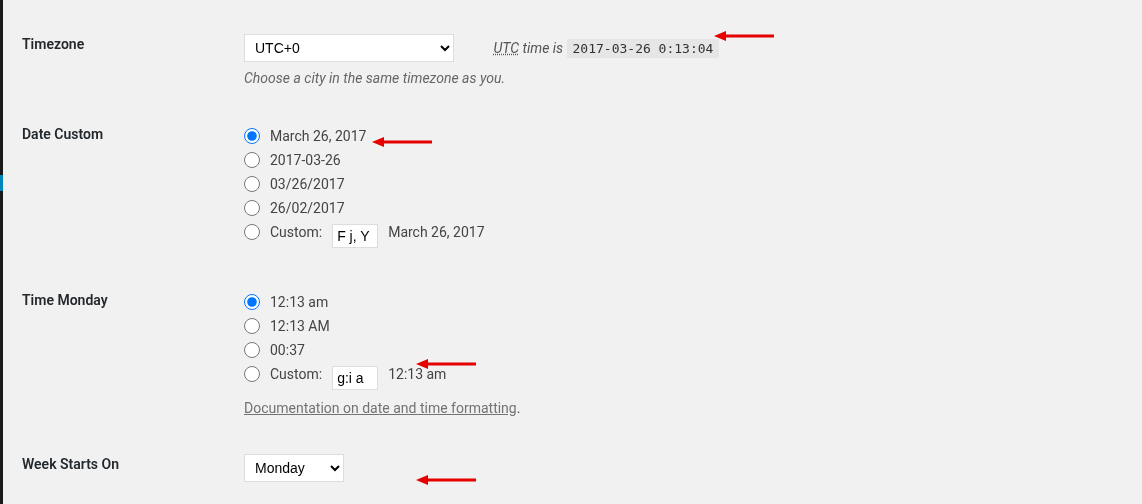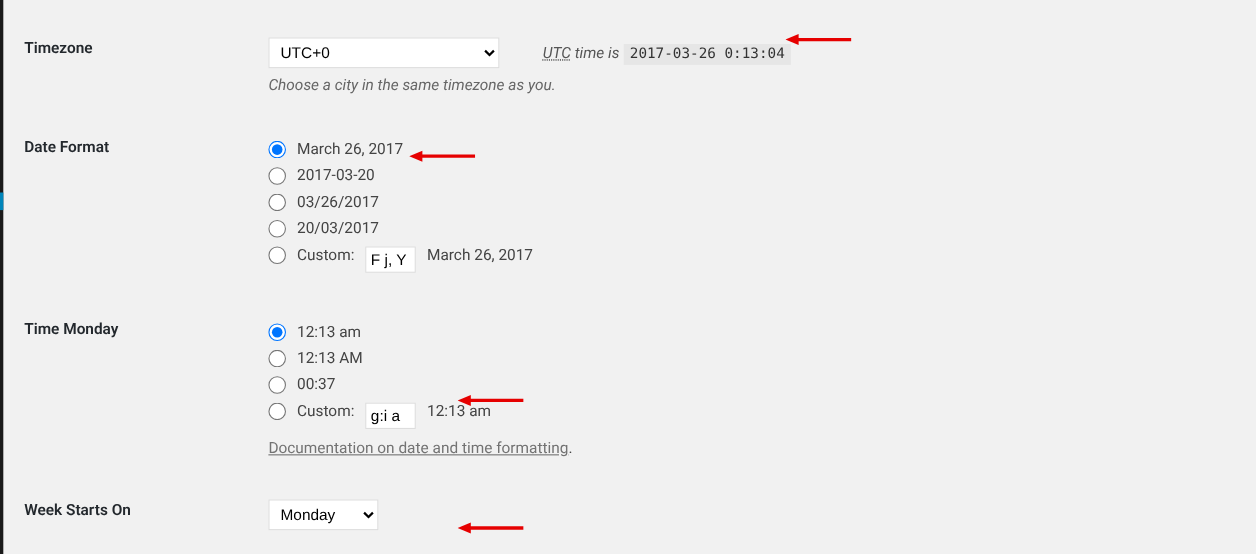--- a/index.html
+++ b/index.html
@@ -127,38 +127,38 @@
           <option>UTC+0</option>
         </select>
         <span class="tz-info">
           <abbr>UTC</abbr><span class="timeis"> time is </span><span class="code">2017-03-26 0:13:04</span>
         </span>
         <p class="description">Choose a city in the same timezone as you.</p>
       </td>
     </tr>
 
     <tr>
-      <th>Date Format</th>
+      <th>Date Custom</th>
       <td>
         <fieldset>
           <div class="radio-row">
             <input type="radio" name="df" checked="" style="">
             <span>March 26, 2017</span>
           </div>
           <div class="radio-row">
             <input type="radio" name="df" style="">
-            <span>2017-03-20</span>
+            <span>2017-03-26</span>
           </div>
           <div class="radio-row">
             <input type="radio" name="df" style="">
             <span>03/26/2017</span>
           </div>
           <div class="radio-row">
             <input type="radio" name="df" style="">
-            <span>20/03/2017</span>
+            <span>26/02/2017</span>
           </div>
           <div class="radio-row">
             <input type="radio" name="df" style="">
             <span>Custom:</span>
             <input type="text" class="custom-input" value="F j, Y" style="">
             <span>March 26, 2017</span>
           </div>
         </fieldset>
       </td>
     </tr>

